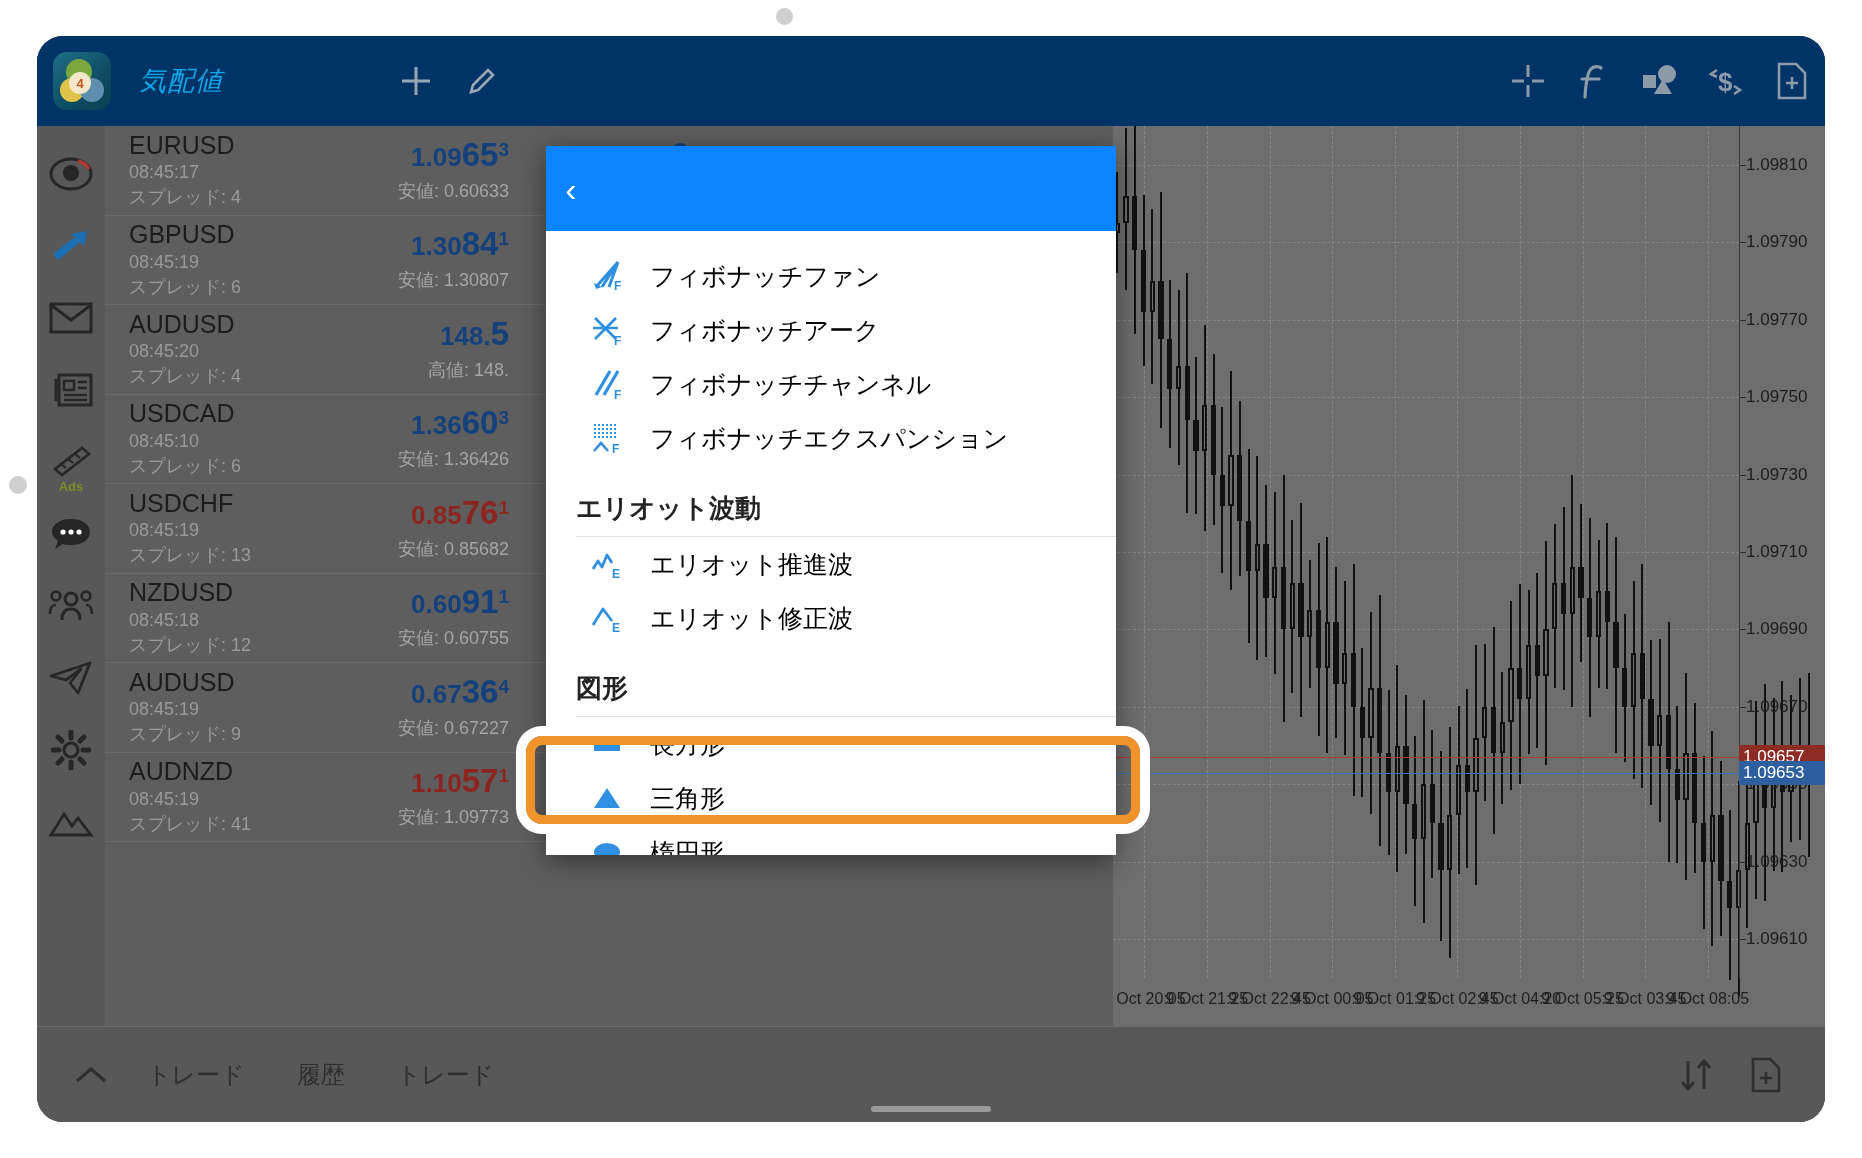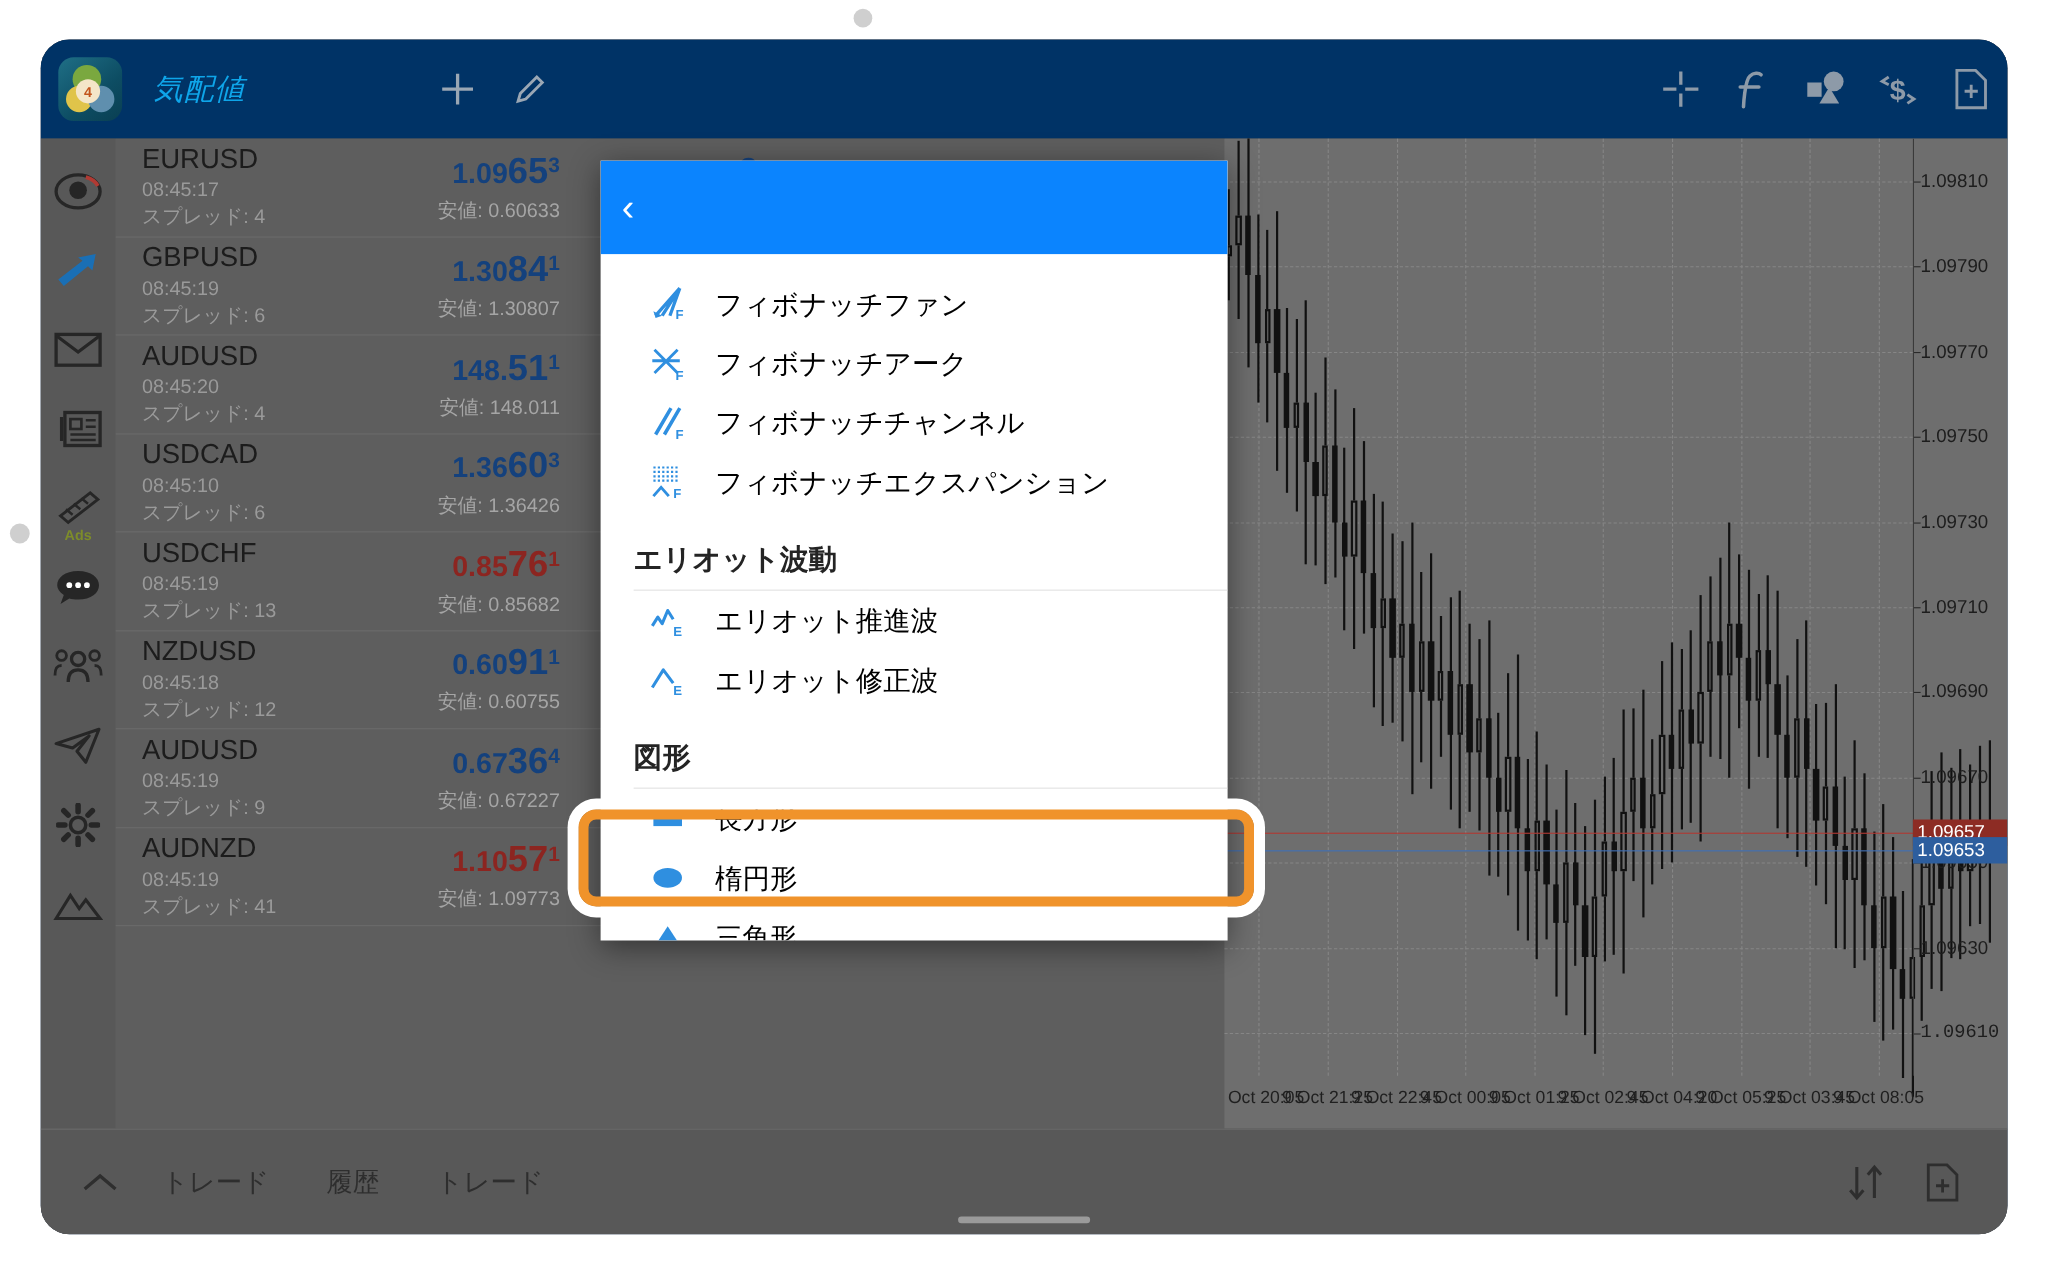--- a/index.html
+++ b/index.html
@@ -362,24 +362,20 @@
               <div class="px up">1.30<span class="big">8</span></div>
               <div class="px-sub">高値: 1.31</div>
             </div>
             <div></div>
           </div>
           <div class="mw-row">
             <div class="sym-left">
               <div class="sym-name">AUDUSD</div>
               <div class="sym-time">08:45:20</div>
               <div class="sym-spread">スプレッド: 4</div>
-            </div>
-            <div class="px-cell">
-              <div class="px up">148.<span class="big">51</span><span class="sup">1</span></div>
-              <div class="px-sub">安値: 148.011</div>
             </div>
             <div class="px-cell">
               <div class="px up">148.<span class="big">5</span></div>
               <div class="px-sub">高値: 148.</div>
             </div>
             <div></div>
           </div>
           <div class="mw-row">
             <div class="sym-left">
               <div class="sym-name">USDCAD</div>
@@ -812,21 +808,21 @@
             <div class="ytick" style="top: 4.54545%;">1.09810</div>
             <div class="ytick" style="top: 13.6364%;">1.09790</div>
             <div class="ytick" style="top: 22.7273%;">1.09770</div>
             <div class="ytick" style="top: 31.8182%;">1.09750</div>
             <div class="ytick" style="top: 40.9091%;">1.09730</div>
             <div class="ytick" style="top: 50%;">1.09710</div>
             <div class="ytick" style="top: 59.0909%;">1.09690</div>
             <div class="ytick" style="top: 68.1818%;">1.09670</div>
             <div class="ytick" style="top: 77.2727%;">1.09650</div>
             <div class="ytick" style="top: 86.3636%;">1.09630</div>
-            <div class="ytick" style="top: 95.4545%; font-family: Liberation Mono, monospace;">1.09610</div>
+            <div class="ytick" style="top: 95.4545%;">1.09610</div>
             <div class="price-tag bid" style="top: 74.0909%;">1.09657</div>
             <div class="price-tag ask" style="top: 75.9091%;">1.09653</div>
           </div>
         <div class="xlabels" id="x-labels">
             <div class="xlabel" style="left: 5%;">9 Oct 20:05</div>
             <div class="xlabel" style="left: 15%;">9 Oct 21:25</div>
             <div class="xlabel" style="left: 25%;">9 Oct 22:45</div>
             <div class="xlabel" style="left: 35%;">9 Oct 00:05</div>
             <div class="xlabel" style="left: 45%;">9 Oct 01:25</div>
             <div class="xlabel" style="left: 55%;">9 Oct 02:45</div>
@@ -939,33 +935,33 @@
               <div class="ic">
                 <svg width="34" height="34" viewBox="0 0 34 34">
                   <rect x="4" y="11" width="26" height="13" fill="#2f8fe0"></rect>
                 </svg>
               </div>
               <div class="lbl">長方形</div>
             </div>
             <div class="dlg-item">
               <div class="ic">
                 <svg width="34" height="34" viewBox="0 0 34 34">
+                  <path d="M17 7 L30 27 L4 27 Z" fill="#2f8fe0"></path>
+                </svg>
+              </div>
+              <div class="lbl">三角形</div>
+            </div>
+            <div class="dlg-item">
+              <div class="ic">
+                <svg width="34" height="34" viewBox="0 0 34 34">
                   <ellipse cx="17" cy="17" rx="13" ry="9" fill="#2f8fe0"></ellipse>
                 </svg>
               </div>
               <div class="lbl">楕円形</div>
             </div>
-            <div class="dlg-item">
-              <div class="ic">
-                <svg width="34" height="34" viewBox="0 0 34 34">
-                  <path d="M17 7 L30 27 L4 27 Z" fill="#2f8fe0"></path>
-                </svg>
-              </div>
-              <div class="lbl">三角形</div>
-            </div>
           </div>
       </div>
 
       <div class="highlight"></div>
 
     </div>
   </div>
 
   <div class="camera-dot"></div>
   <div class="side-dot"></div>

